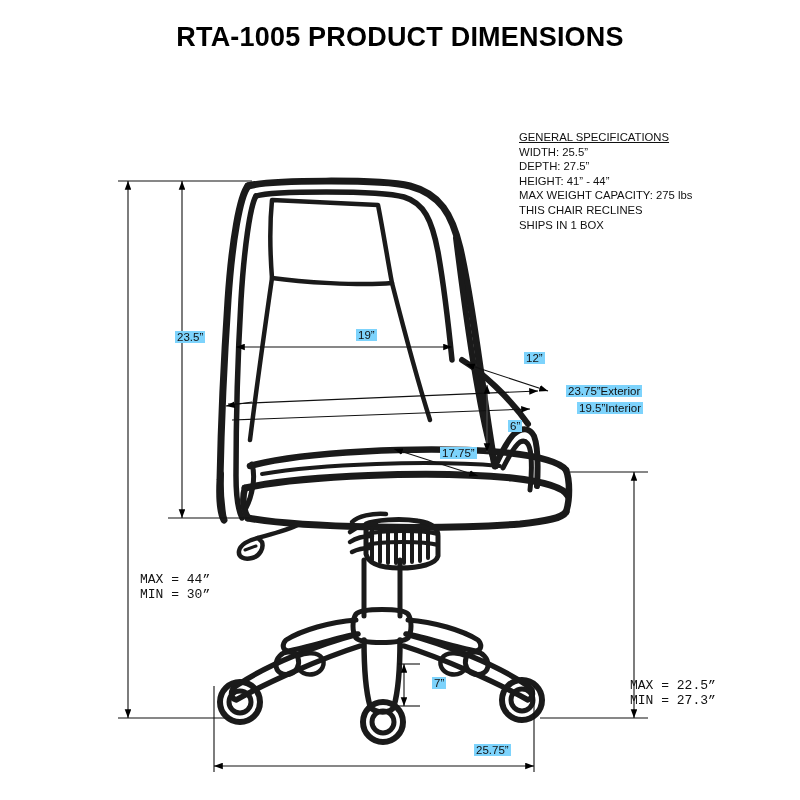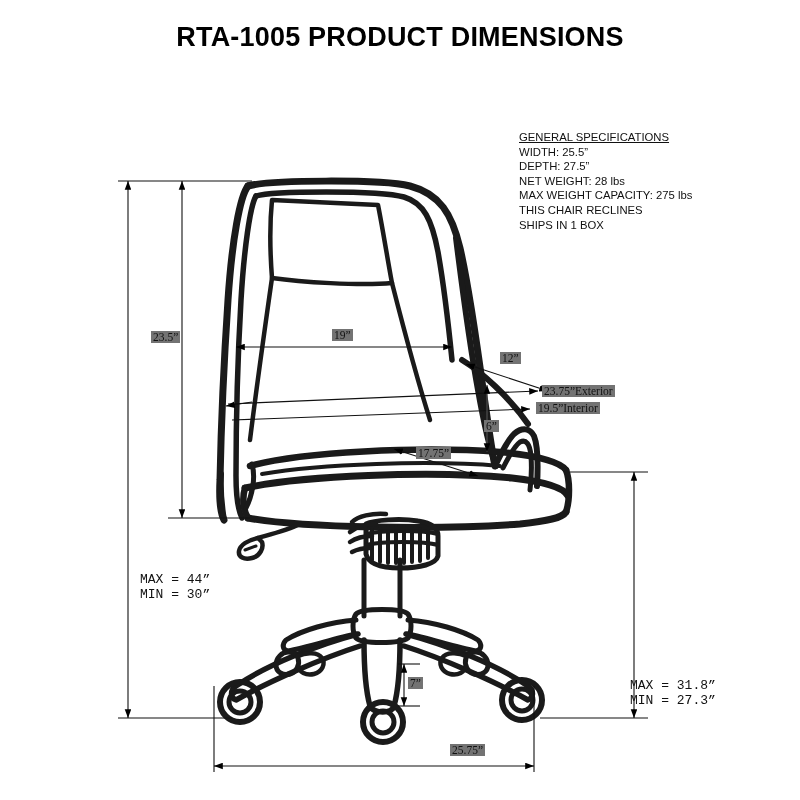--- a/index.html
+++ b/index.html
@@ -44,24 +44,25 @@
     font-family: "Liberation Sans", sans-serif;
     white-space: nowrap;
   }
   #specs .spec-heading {
     text-decoration: underline;
   }
   .dim-label {
     position: absolute;
     font-size: 11.5px;
     color: #111;
-    font-family: Liberation Serif, serif;
+    font-family: Liberation Sans, sans-serif;
     white-space: nowrap;
-    background: #737373;
+    background: #7dd3fc;
     padding: 0 2px;
+    margin-left: 24px;
   }
   .dim-pair {
     position: absolute;
     font-size: 13px;
     line-height: 14.5px;
     color: #111;
     font-family: Liberation Mono, monospace;
     white-space: nowrap;
   }
   svg { display:block; }
@@ -70,21 +71,21 @@
 <body>
 
 <div id="sheet">
 
   <div id="title">RTA-1005 PRODUCT DIMENSIONS</div>
 
   <div id="specs">
     <div class="spec-heading">GENERAL SPECIFICATIONS</div>
     <div>WIDTH: 25.5”</div>
     <div>DEPTH: 27.5”</div>
-    <div>NET WEIGHT: 28 lbs</div>
+    <div>HEIGHT: 41” - 44”</div>
     <div>MAX WEIGHT CAPACITY: 275 lbs</div>
     <div>THIS CHAIR RECLINES</div>
     <div>SHIPS IN 1 BOX</div>
   </div>
 
   <svg width="800" height="800" viewBox="0 0 800 800" style="position:absolute;left:0;top:0;">
 
     <defs>
       <marker id="arrA" markerWidth="9" markerHeight="9" refX="8" refY="3" orient="auto" markerUnits="strokeWidth">
         <path d="M0,0 L8,3 L0,6 z" fill="#000"></path>
@@ -275,33 +276,33 @@
   </svg>
 
   <div class="dim-label" style="left:151px; top:331px;">23.5”</div>
 
   <div class="dim-label" style="left:332px; top:329px;">19”</div>
 
   <div class="dim-label" style="left:500px; top:352px;">12”</div>
 
   <div class="dim-label" style="left:542px; top:385px;">23.75”Exterior</div>
 
-  <div class="dim-label" style="left:536px; top:402px;">19.5”Interior</div>
+  <div class="dim-label" style="left:553px; top:402px;">19.5”Interior</div>
 
   <div class="dim-label" style="left:484px; top:420px;">6”</div>
 
   <div class="dim-label" style="left:416px; top:447px;">17.75”</div>
 
   <div class="dim-pair" style="left:140px; top:573px;">
     <div>MAX = 44”</div>
     <div>MIN = 30”</div>
   </div>
 
   <div class="dim-pair" style="left:630px; top:679px;">
-    <div>MAX = 31.8”</div>
+    <div>MAX = 22.5”</div>
     <div>MIN = 27.3”</div>
   </div>
 
   <div class="dim-label" style="left:408px; top:677px;">7”</div>
 
   <div class="dim-label" style="left:450px; top:744px;text-align:center;">25.75”</div>
 
 </div>
 
 </body></html>

